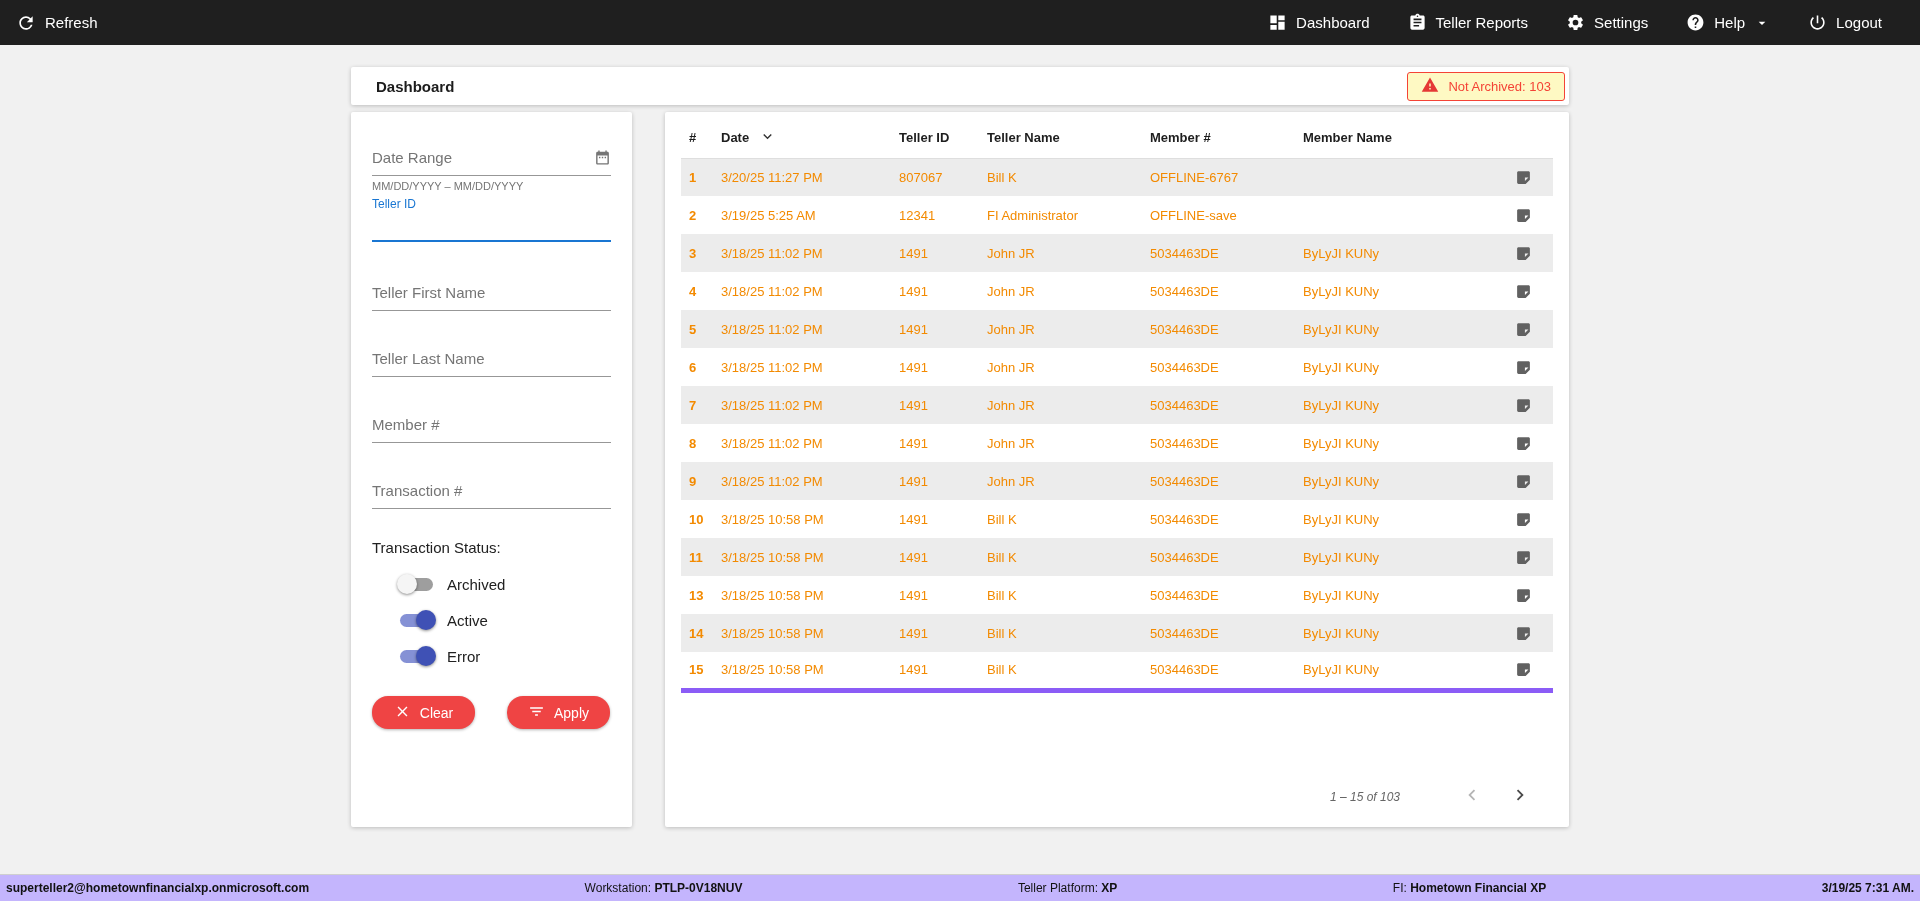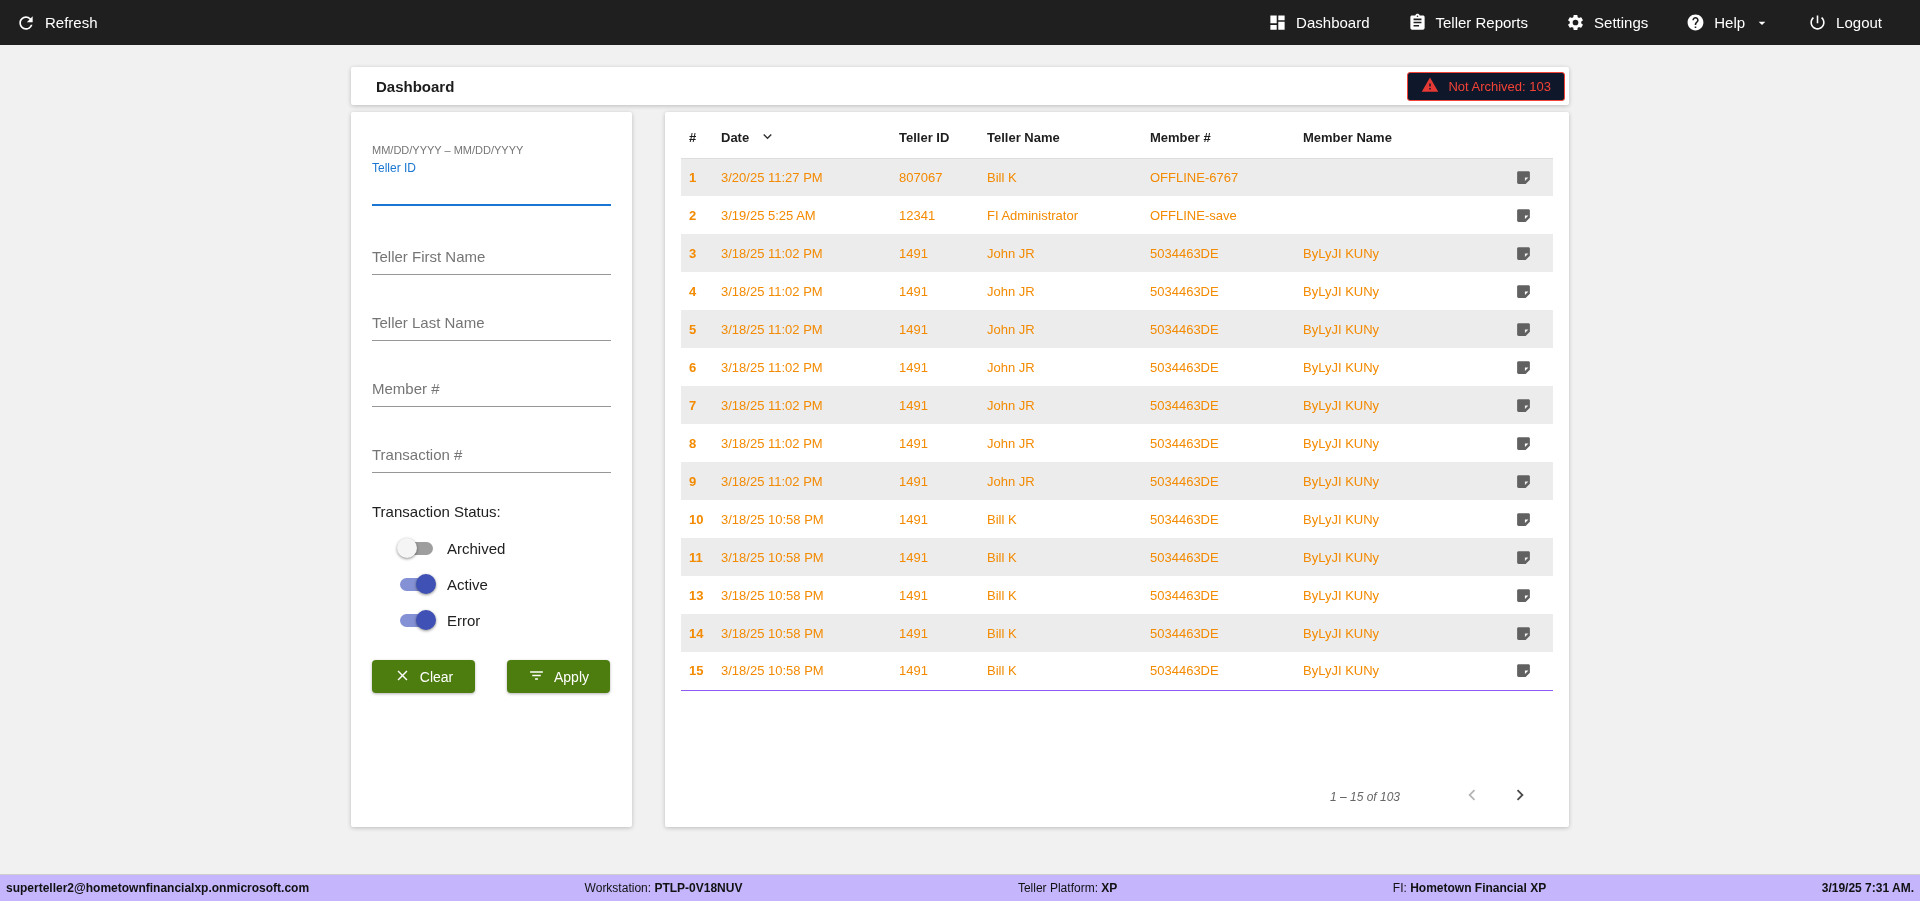--- a/index.html
+++ b/index.html
@@ -27,21 +27,21 @@
   .content-inner { width:1218px; margin:22px auto 0; }
   .card { background:#fff; box-shadow:0 1px 4px rgba(0,0,0,.22); border-radius:2px; }
 
   .page-header {
     height:38px; display:flex; align-items:center; justify-content:space-between;
     padding:0 4px 0 25px;
   }
   .page-title { font-size:15px; font-weight:700; color:#1c1c1c; }
   .badge {
     display:flex; align-items:center; gap:9px; height:29px; padding:0 13px;
-    border:1px solid #f44336; border-radius:3px; background:#0f172a;
+    border:1px solid #f44336; border-radius:3px; background:#fef9c3;
     color:#f44336; font-size:13px; cursor:pointer;
   }
 
   .cards-row { display:flex; gap:33px; margin-top:7px; height:715px; }
 
   
   .filter-card { flex:0 0 281px; padding:28px 21px 0; }
   .tf { display:flex; align-items:center; height:36px; border-bottom:1px solid #979797; }
   .tf input {
     flex:1; min-width:0; border:0; outline:0; background:transparent; padding:0;
@@ -59,40 +59,40 @@
   .switch { position:relative; flex:0 0 33px; width:33px; height:13px; border-radius:7px; background:#9e9e9e; }
   .switch::after {
     content:""; position:absolute; top:-4px; left:-3px; width:20px; height:20px;
     border-radius:50%; background:#f5f5f5; box-shadow:0 1px 3px rgba(0,0,0,.45);
   }
   .switch.on { background:#8591d5; }
   .switch.on::after { left:16px; background:#3f51b5; }
   .btn-row { display:flex; gap:32px; margin-top:29px; }
   .btn {
     display:flex; align-items:center; justify-content:center; gap:9px;
-    width:103px; height:33px; border:0; border-radius:4px; cursor:pointer;
-    background:#4d7c0f; color:#fff; font-size:14px; font-family:inherit;
+    width:103px; height:33px; border:0; border-radius:16px; cursor:pointer;
+    background:#ef4444; color:#fff; font-size:14px; font-family:inherit;
     box-shadow:0 1px 3px rgba(0,0,0,.3);
   }
 
   
   .table-card { flex:1 1 auto; padding:6px 16px 12px; display:flex; flex-direction:column; }
   table { width:100%; border-collapse:collapse; table-layout:fixed; }
   thead th {
     text-align:left; font-size:13px; font-weight:700; color:#1e1e1e;
     height:40px; border-bottom:1px solid #dedede; padding:0 6px 0 0; vertical-align:middle;
   }
   th.c-num, td.c-num { padding-left:8px; }
   .th-sort { display:inline-flex; align-items:center; gap:10px; cursor:pointer; }
   tbody td {
     height:38px; font-size:13px; color:#f38a00; padding:0 6px 0 0; vertical-align:middle;
     overflow:hidden; white-space:nowrap;
   }
   tbody tr:nth-child(odd) { background:#ececec; }
-  tbody tr:last-child { border-bottom:1px solid #8b5cf6; }
+  tbody tr:last-child { border-bottom:5px solid #8b5cf6; }
   td.c-num { font-weight:700; }
   td.c-icon, th.c-icon { text-align:center; padding:0; }
   td.c-icon svg { vertical-align:middle; cursor:pointer; }
 
   .pagination {
     margin-top:auto; display:flex; align-items:center; justify-content:flex-end;
     gap:26px; padding:0 22px 6px 0; font-size:12px; color:#666;
   }
   .pg-label { margin-right:35px;font-style:italic; }
   .pg-btn { border:0; background:none; padding:0; cursor:pointer; display:flex; }
@@ -177,20 +177,28 @@
               <path fill="#e53935" d="M1 21h22L12 2 1 21zm12-3h-2v-2h2v2zm0-4h-2v-4h2v4z"></path>
             </svg>
         </span>
         <span>Not Archived: 103</span>
       </div>
     </div>
 
     <div class="cards-row">
 
       <aside class="card filter-card">
+        <div class="tf">
+          <input placeholder="Date Range" style="">
+          <span class="cal">
+            <svg width="17" height="17" viewBox="0 0 24 24">
+                <path fill="#757575" d="M9 11H7v2h2v-2zm4 0h-2v2h2v-2zm4 0h-2v2h2v-2zm2-7h-1V2h-2v2H8V2H6v2H5c-1.11 0-1.99.9-1.99 2L3 20c0 1.1.89 2 2 2h14c1.1 0 2-.9 2-2V6c0-1.1-.9-2-2-2zm0 16H5V9h14v11z"></path>
+              </svg>
+          </span>
+        </div>
         <div class="df-helper">MM/DD/YYYY – MM/DD/YYYY</div>
         <div class="tid-label">Teller ID</div>
         <div class="tf focused">
           <input value="" style="">
         </div>
 
         <div class="tf spaced">
           <input placeholder="Teller First Name" style="">
         </div>
         <div class="tf spaced">

